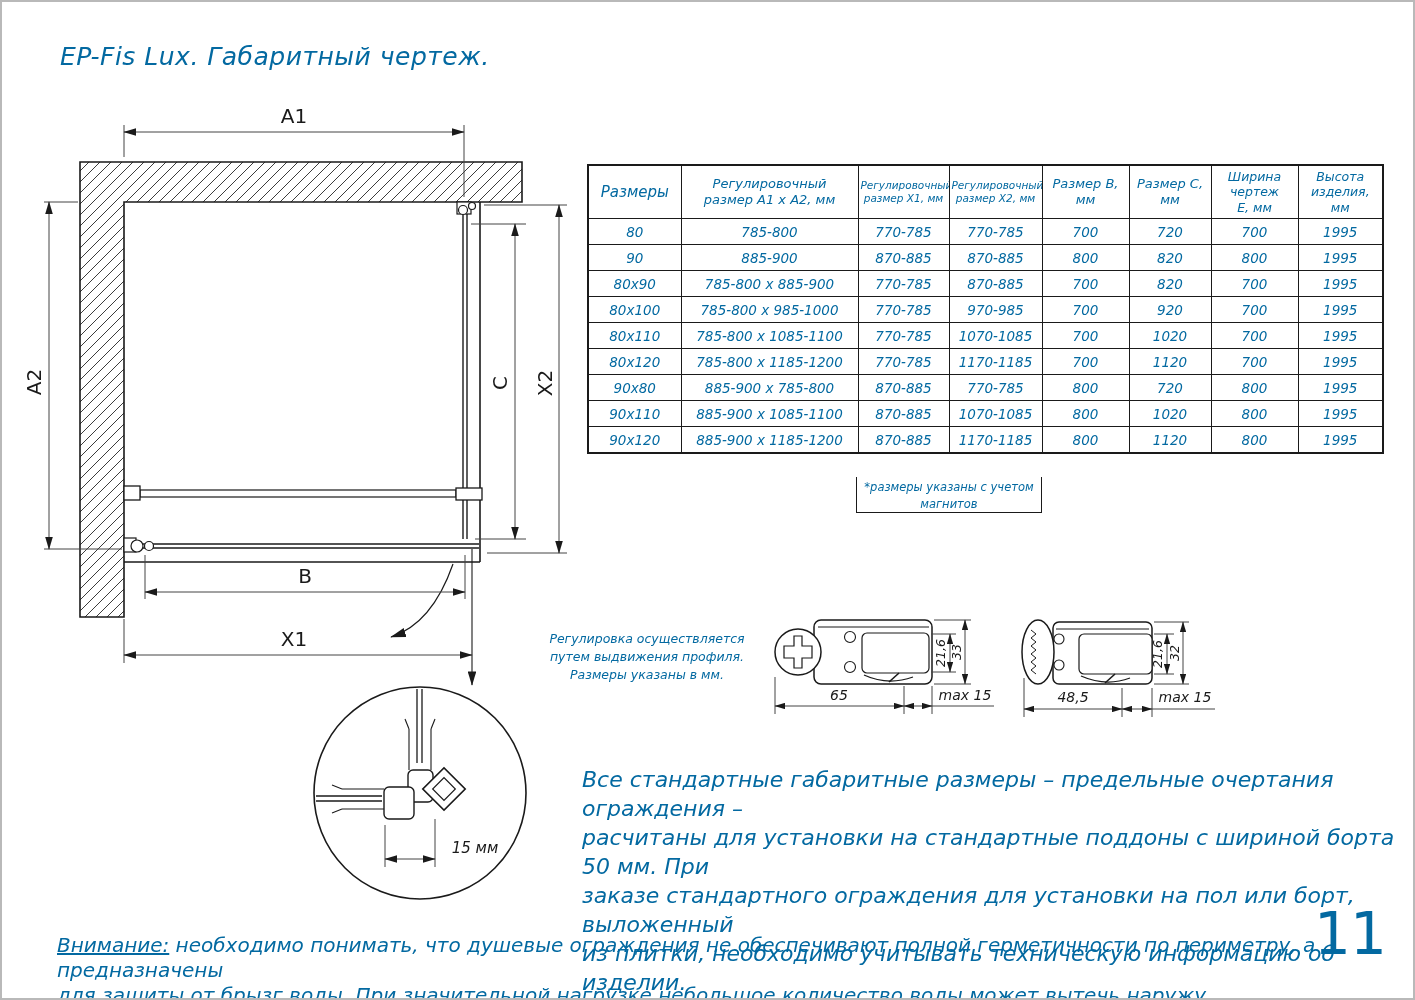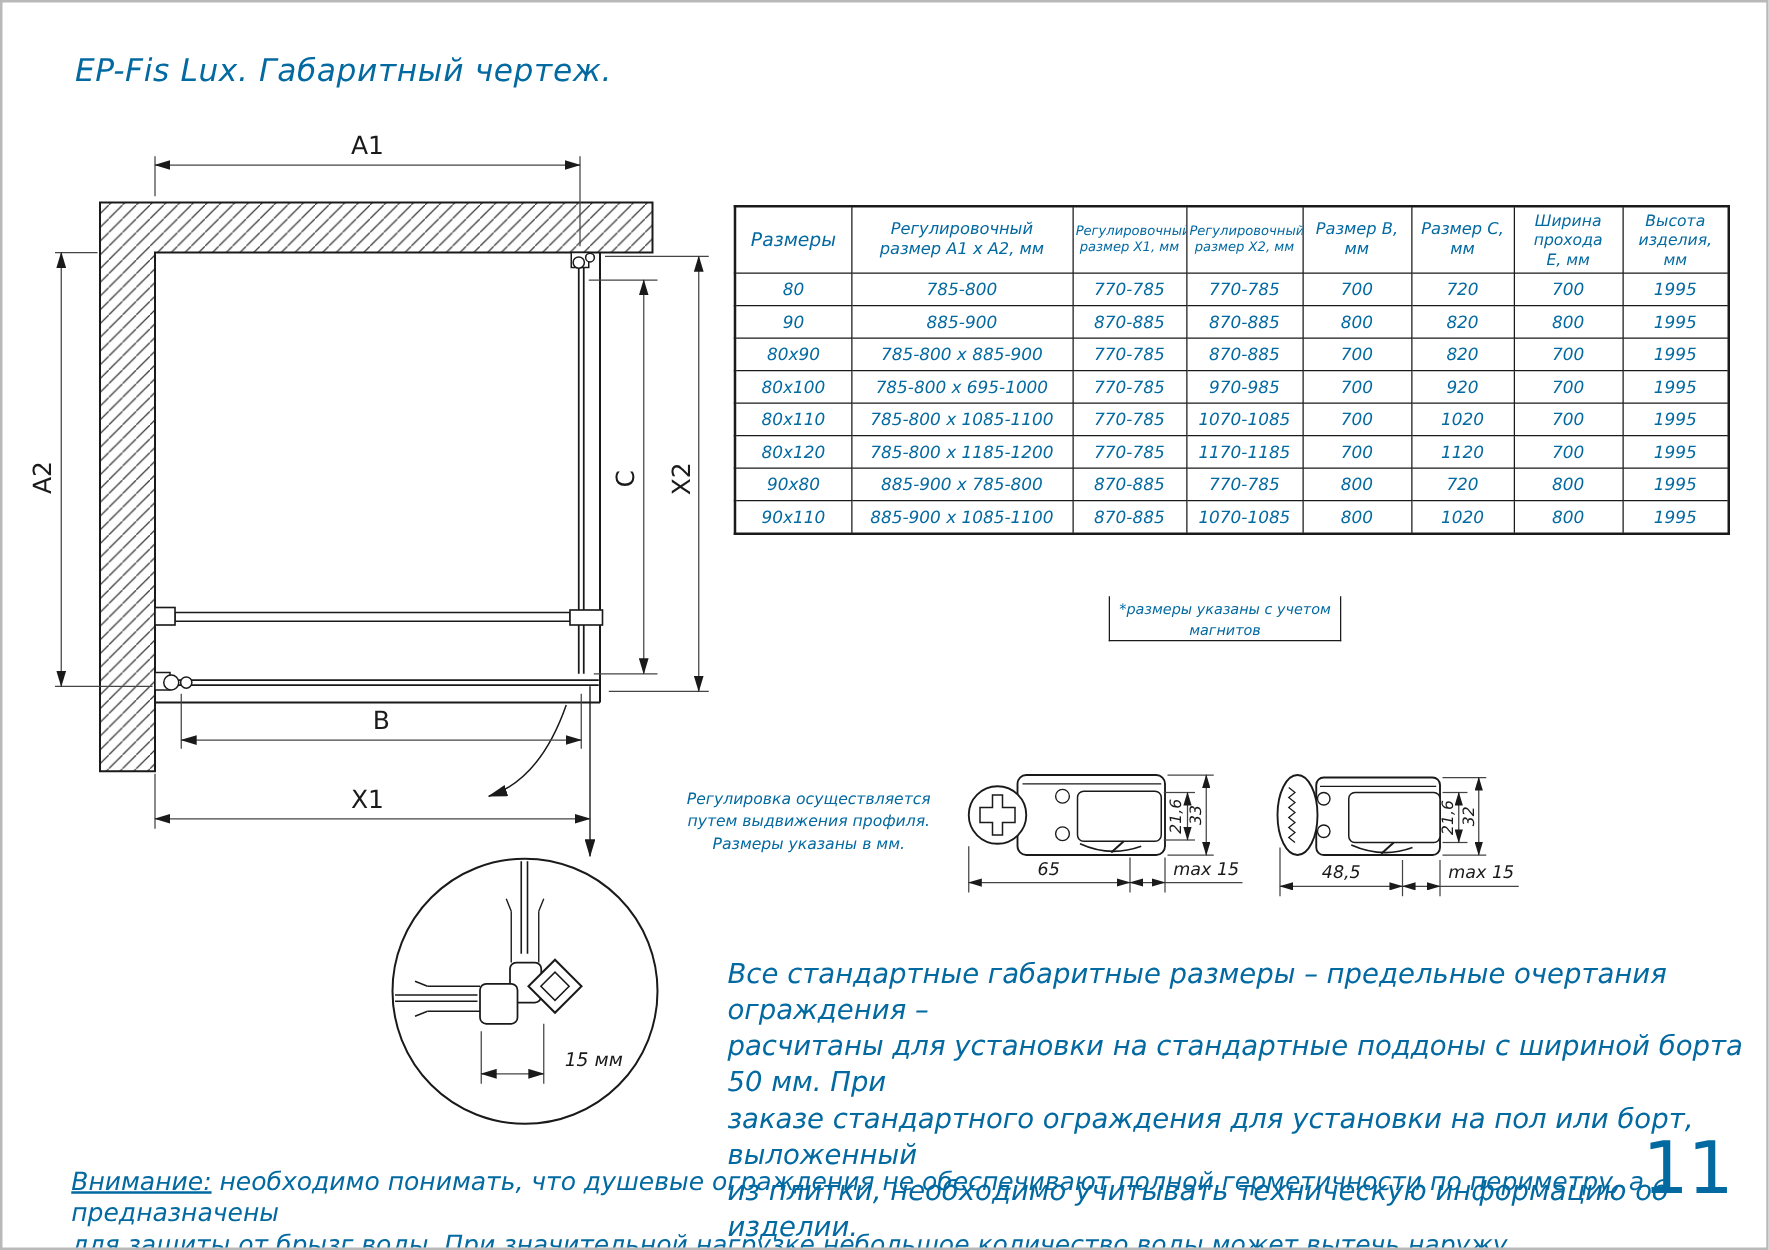--- a/index.html
+++ b/index.html
@@ -31,21 +31,21 @@
   table.spec th { height:52px; font-weight:normal; font-size:13px; line-height:1.25; }
   table.spec td { height:25px; font-size:13.5px; }
   table.spec th.c0 { font-size:15px; }
   table.spec th.c2, table.spec th.c3 { font-size:10.5px; }
   table.spec th.c6, table.spec th.c7 { font-size:12.5px; }
 
   .footnote-box {
     position:absolute; left:854px; top:475px; width:186px; height:36px;
     border:1px solid #1a1a1a; border-top:none; box-sizing:border-box;
     font-style:italic; font-size:11.5px; line-height:1.45; text-align:center;
-    white-space:pre-line; padding-top:2px;margin-left:31px;
+    white-space:pre-line; padding-top:2px;
   }
   .adjust-note {
     position:absolute; left:545px; top:628px; width:200px;
     text-align:center; font-style:italic; font-size:12.5px; line-height:1.42;
     white-space:pre-line;
   }
   .paragraph {
     position:absolute; left:580px; top:763px;
     font-style:italic; font-size:22px; line-height:29px; white-space:pre-line;
   }
@@ -189,21 +189,21 @@
 размер A1 x A2, мм</th>
           <th class="c2">Регулировочный
 размер X1, мм</th>
           <th class="c3">Регулировочный
 размер X2, мм</th>
           <th class="c4">Размер B,
 мм</th>
           <th class="c5">Размер C,
 мм</th>
           <th class="c6">Ширина
-прохода
+чертеж
 E, мм</th>
           <th class="c7">Высота
 изделия,
 мм</th>
         </tr>
       </thead>
       <tbody>
         <tr>
           <td>80</td>
           <td>785-800</td>
@@ -229,21 +229,21 @@
           <td>785-800 x 885-900</td>
           <td>770-785</td>
           <td>870-885</td>
           <td>700</td>
           <td>820</td>
           <td>700</td>
           <td>1995</td>
         </tr>
         <tr>
           <td>80x100</td>
-          <td>785-800 x 695-1000</td>
+          <td>785-800 x 985-1000</td>
           <td>770-785</td>
           <td>970-985</td>
           <td>700</td>
           <td>920</td>
           <td>700</td>
           <td>1995</td>
         </tr>
         <tr>
           <td>80x110</td>
           <td>785-800 x 1085-1100</td>
@@ -274,20 +274,30 @@
           <td>800</td>
           <td>1995</td>
         </tr>
         <tr>
           <td>90x110</td>
           <td>885-900 x 1085-1100</td>
           <td>870-885</td>
           <td>1070-1085</td>
           <td>800</td>
           <td>1020</td>
+          <td>800</td>
+          <td>1995</td>
+        </tr>
+        <tr>
+          <td>90x120</td>
+          <td>885-900 x 1185-1200</td>
+          <td>870-885</td>
+          <td>1170-1185</td>
+          <td>800</td>
+          <td>1120</td>
           <td>800</td>
           <td>1995</td>
         </tr>
       </tbody>
     </table>
   <div class="footnote-box">*размеры указаны с учетом
 магнитов</div>
 
   <div class="adjust-note">Регулировка осуществляется
 путем выдвижения профиля.

